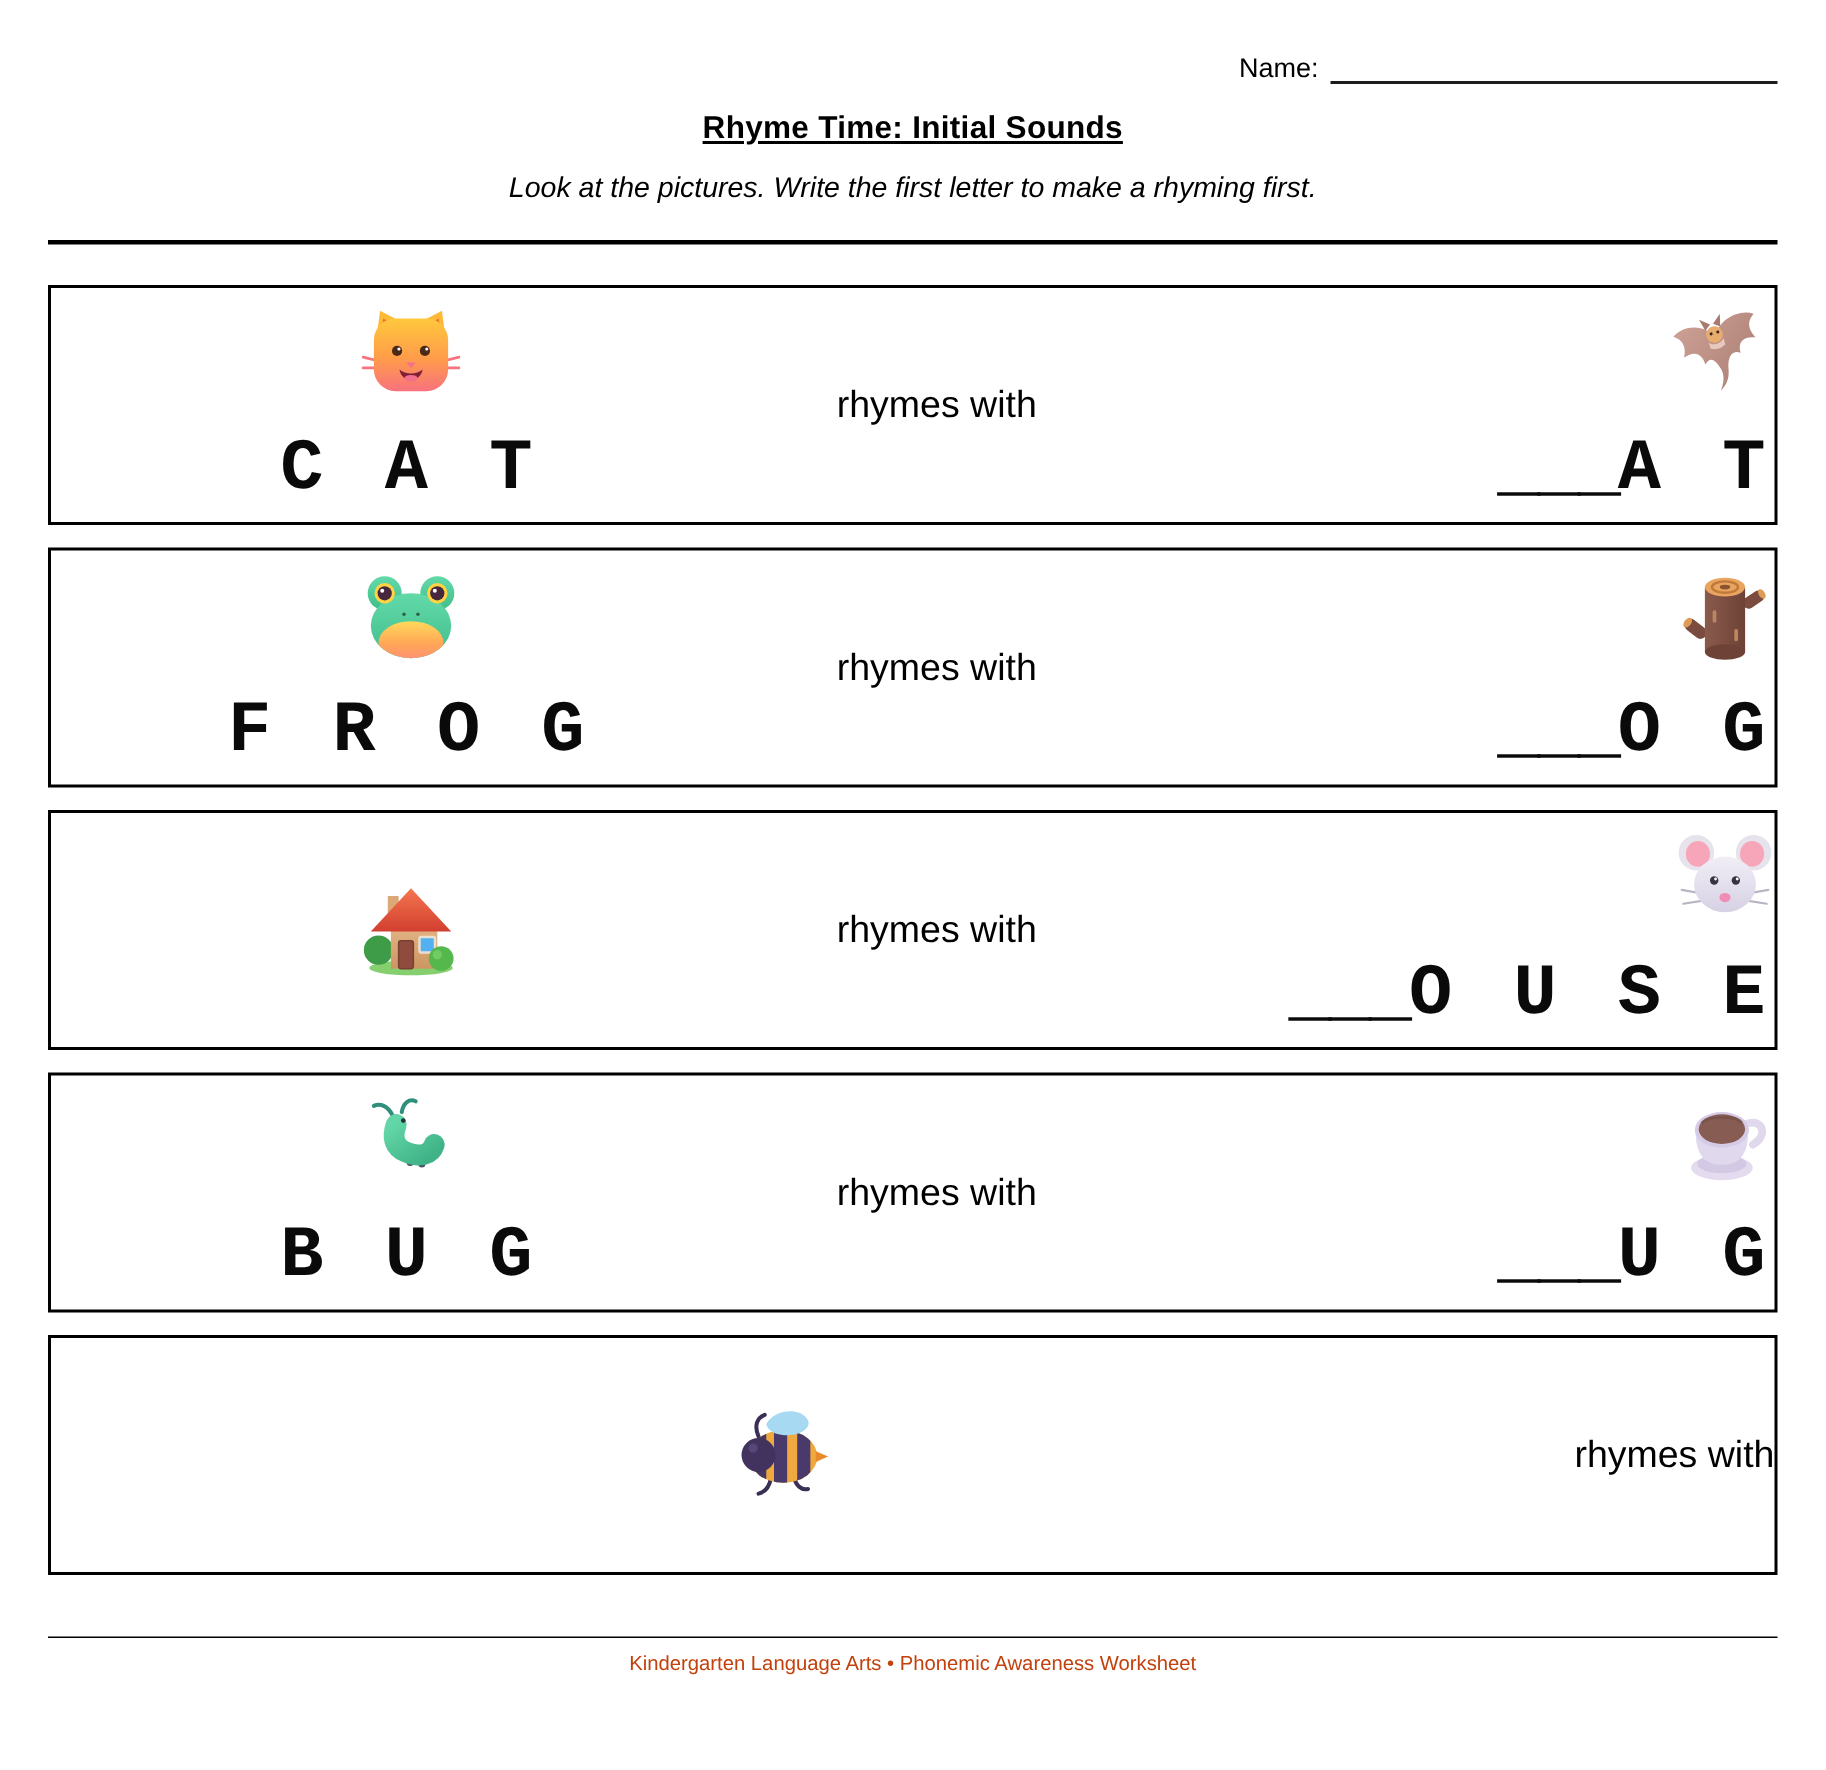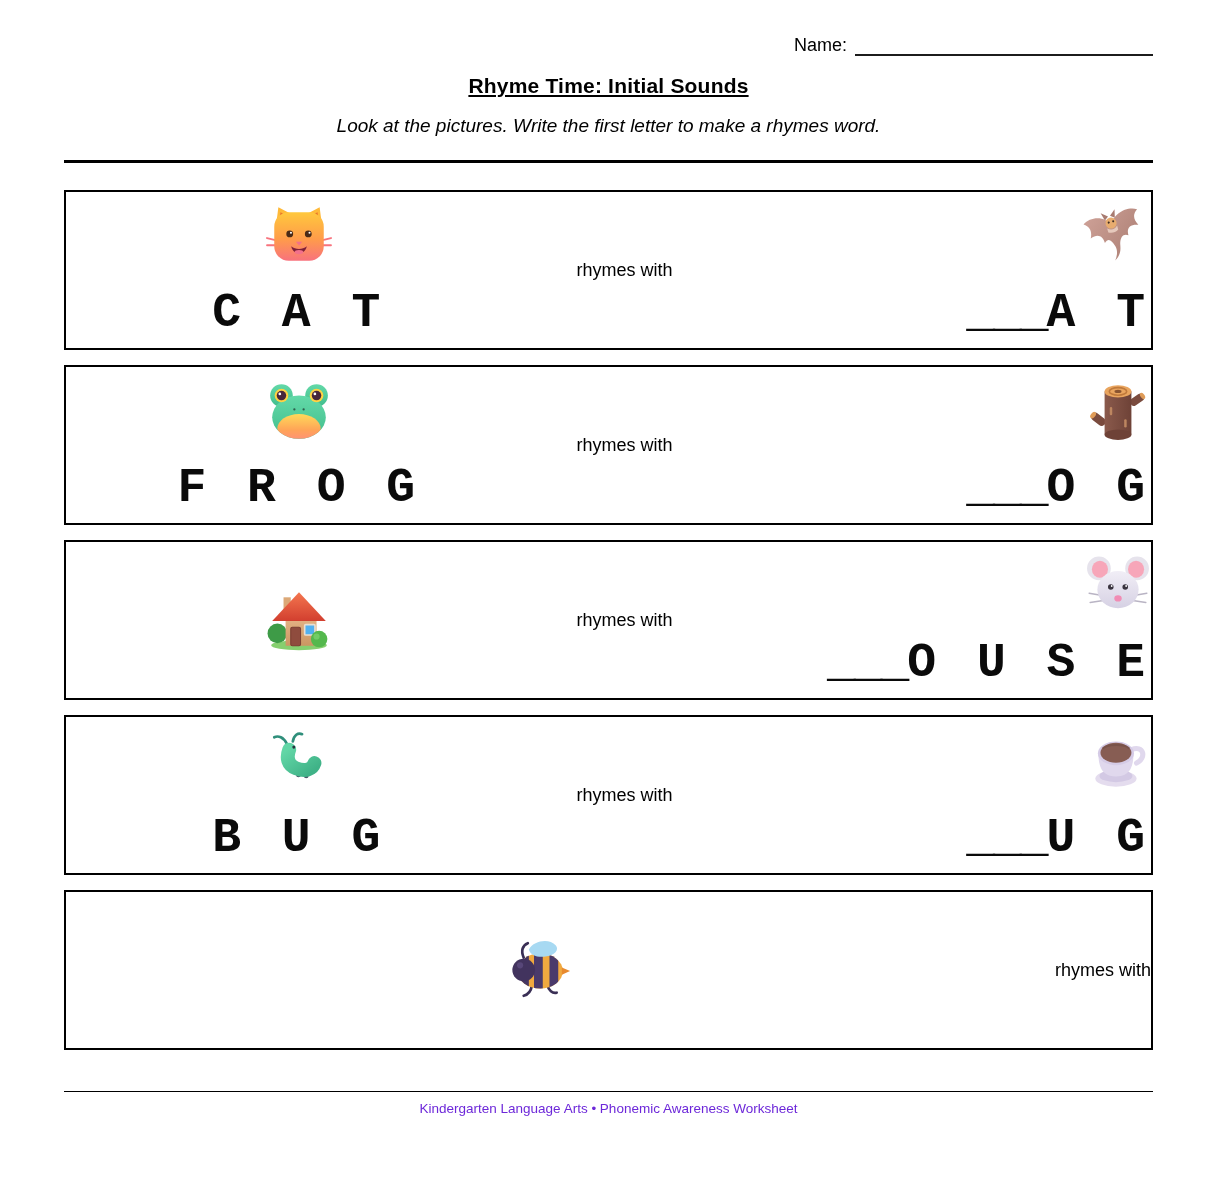--- a/index.html
+++ b/index.html
@@ -1,65 +1,65 @@
 <!DOCTYPE html>
 <html><head>
 <meta charset="utf-8">
 <style>
   html,body { margin:0; padding:0; }
   body {
     width:1217px; height:1180px; background:#ffffff; color:#000;
     font-family:"Liberation Sans", sans-serif;
     overflow:hidden;
   }
-  .page { box-sizing:border-box; padding:30px 64px 0; }
+  .page { box-sizing:border-box; padding:30px 32px 0; }
 
   .name-row { display:flex; justify-content:flex-end; align-items:flex-end; height:26px; font-size:18px; }
   .name-line { display:inline-block; width:298px; height:20px; border-bottom:2px solid #1c1c1c; margin-left:8px; }
 
   .title { margin:18px 0 0; text-align:center; font-size:21px; font-weight:bold; letter-spacing:.2px;text-decoration:underline; }
   .instructions { margin:17px 0 0; text-align:center; font-size:19px; font-style:italic; }
 
   .rule-thick { margin:23px 0 0; border:none; border-top:3px solid #000; }
   .rule-thin  { margin:41px 0 0; border:none; border-top:1.5px solid #000; }
 
   .rows { margin-top:27px; }
   .row-box {
     box-sizing:border-box; height:160px; border:2px solid #000;
     margin-bottom:15px; display:flex; align-items:center; background:#fff;
   }
   .cell { flex:1 1 0; display:flex; flex-direction:column; align-items:center; justify-content:center; gap:20px; min-width:0; }
   .cell.left  { padding-right:44px; }
   .cell.right { padding-left:12px;align-items:flex-end; }
-  .connector { flex:0 0 auto; font-size:18px; text-align:center; }
+  .connector { flex:0 0 auto; font-size:25px; text-align:center; }
 
   .big-word {
     font-family:"Liberation Mono","DejaVu Sans Mono", monospace;
     font-weight:700; font-size:48px; line-height:1; letter-spacing:6px;
     white-space:pre; color:#0a0a0a; text-align:center;
   }
   .answer-line { white-space:pre; }
   .blank-line { letter-spacing:-2px; }
 
   .icon { display:block; height:66px; width:auto; }
 
-  .footer-text { margin:9px 0 0; text-align:center; font-size:13.5px; color:#6d28d9; }
+  .footer-text { margin:9px 0 0; text-align:center; font-size:13.5px; color:#c2410c; }
 </style>
 </head>
 <body>
 
 <div class="page">
 
   <div class="name-row">
     <span>Name:</span>
     <span class="name-line"></span>
   </div>
 
   <h1 class="title">Rhyme Time: Initial Sounds</h1>
-  <p class="instructions">Look at the pictures. Write the first letter to make a rhymes word.</p>
+  <p class="instructions">Look at the pictures. Write the first letter to make a rhyming first.</p>
   <hr class="rule-thick">
 
   <div class="rows">
 
     <div class="row-box">
       <div class="cell left">
         <svg class="icon" viewBox="0 0 64 64" width="64" height="64">
           <defs>
             <linearGradient id="cg1" x1="0" y1="0" x2="0" y2="1">
               <stop offset="0" stop-color="#FFC83D"></stop>

